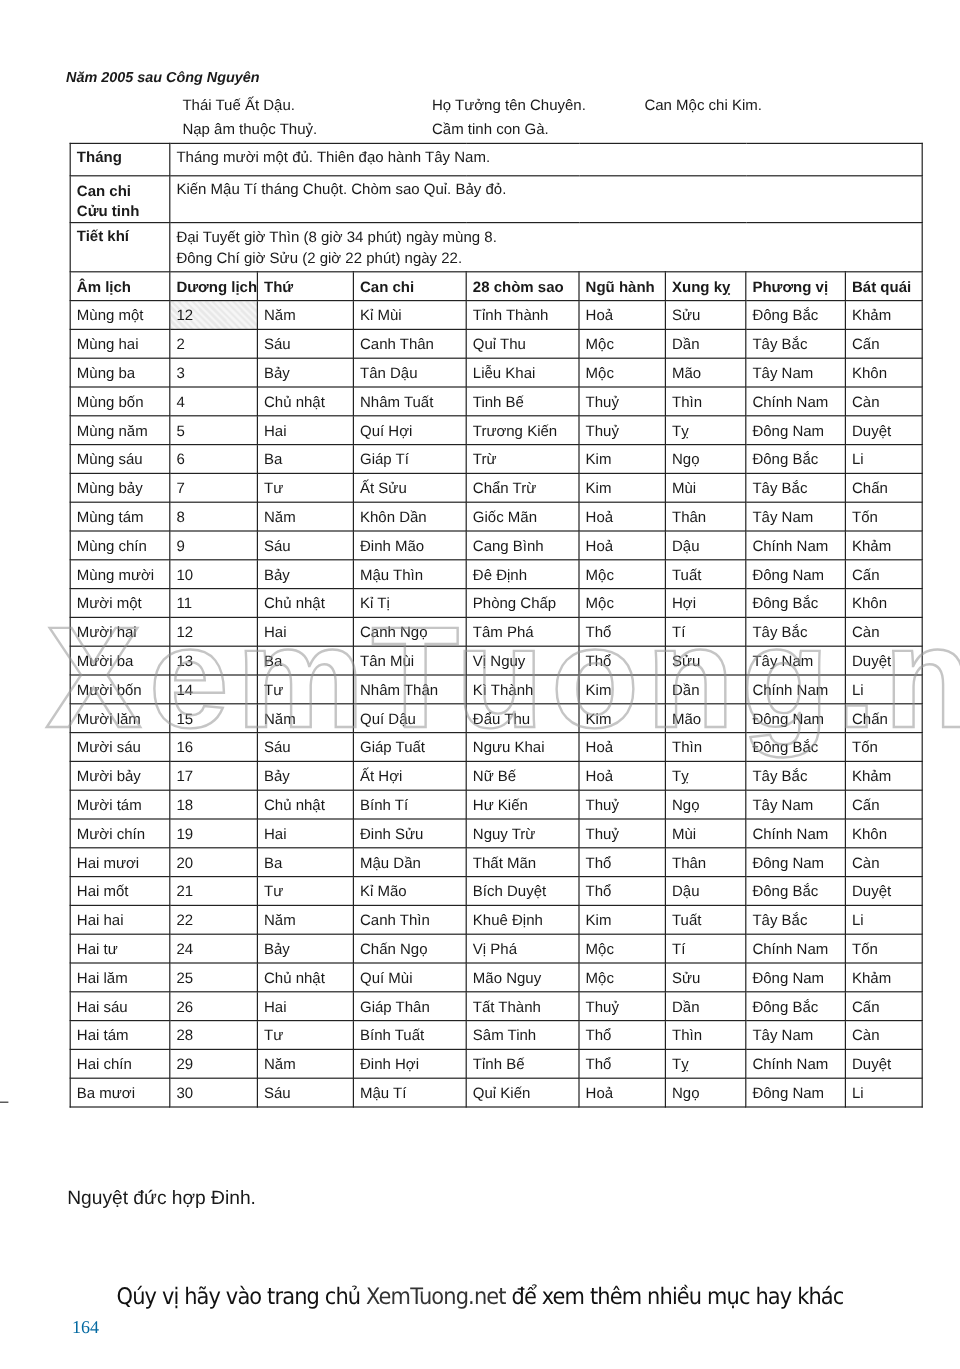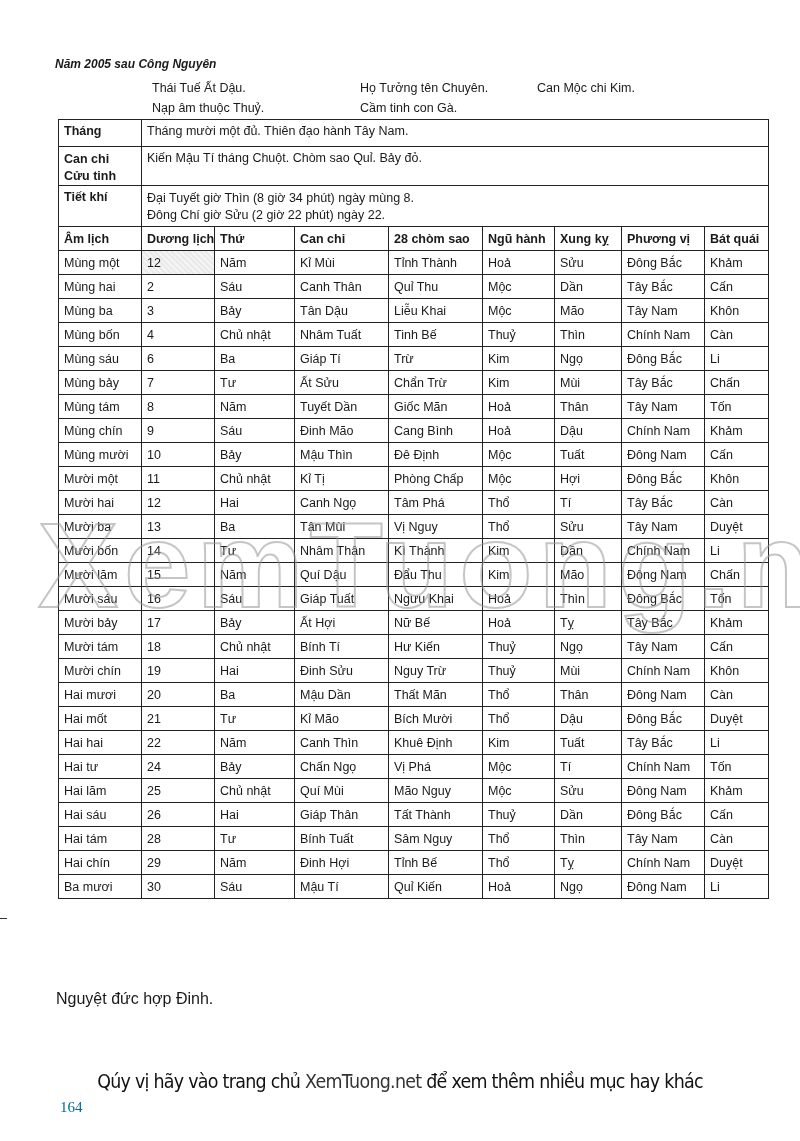--- a/index.html
+++ b/index.html
@@ -140,20 +140,31 @@
         <td>4</td>
         <td>Chủ nhật</td>
         <td>Nhâm Tuất</td>
         <td>Tinh Bế</td>
         <td>Thuỷ</td>
         <td>Thìn</td>
         <td>Chính Nam</td>
         <td>Càn</td>
       </tr>
       <tr class="body-row">
+        <td>Mùng năm</td>
+        <td>5</td>
+        <td>Hai</td>
+        <td>Quí Hợi</td>
+        <td>Trương Kiến</td>
+        <td>Thuỷ</td>
+        <td>Tỵ</td>
+        <td>Đông Nam</td>
+        <td>Duyệt</td>
+      </tr>
+      <tr class="body-row">
         <td>Mùng sáu</td>
         <td>6</td>
         <td>Ba</td>
         <td>Giáp Tí</td>
         <td>Trừ</td>
         <td>Kim</td>
         <td>Ngọ</td>
         <td>Đông Bắc</td>
         <td>Li</td>
       </tr>
@@ -165,21 +176,21 @@
         <td>Chẩn Trừ</td>
         <td>Kim</td>
         <td>Mùi</td>
         <td>Tây Bắc</td>
         <td>Chấn</td>
       </tr>
       <tr class="body-row">
         <td>Mùng tám</td>
         <td>8</td>
         <td>Năm</td>
-        <td>Tuyết Dần</td>
+        <td>Khôn Dần</td>
         <td>Giốc Mãn</td>
         <td>Hoả</td>
         <td>Thân</td>
         <td>Tây Nam</td>
         <td>Tốn</td>
       </tr>
       <tr class="body-row">
         <td>Mùng chín</td>
         <td>9</td>
         <td>Sáu</td>
@@ -309,21 +320,21 @@
         <td>Thổ</td>
         <td>Thân</td>
         <td>Đông Nam</td>
         <td>Càn</td>
       </tr>
       <tr class="body-row">
         <td>Hai mốt</td>
         <td>21</td>
         <td>Tư</td>
         <td>Kỉ Mão</td>
-        <td>Bích Mười</td>
+        <td>Bích Duyệt</td>
         <td>Thổ</td>
         <td>Dậu</td>
         <td>Đông Bắc</td>
         <td>Duyệt</td>
       </tr>
       <tr class="body-row">
         <td>Hai hai</td>
         <td>22</td>
         <td>Năm</td>
         <td>Canh Thìn</td>
@@ -364,21 +375,21 @@
         <td>Thuỷ</td>
         <td>Dần</td>
         <td>Đông Bắc</td>
         <td>Cấn</td>
       </tr>
       <tr class="body-row">
         <td>Hai tám</td>
         <td>28</td>
         <td>Tư</td>
         <td>Bính Tuất</td>
-        <td>Sâm Nguy</td>
+        <td>Sâm Tinh</td>
         <td>Thổ</td>
         <td>Thìn</td>
         <td>Tây Nam</td>
         <td>Càn</td>
       </tr>
       <tr class="body-row">
         <td>Hai chín</td>
         <td>29</td>
         <td>Năm</td>
         <td>Đinh Hợi</td>

